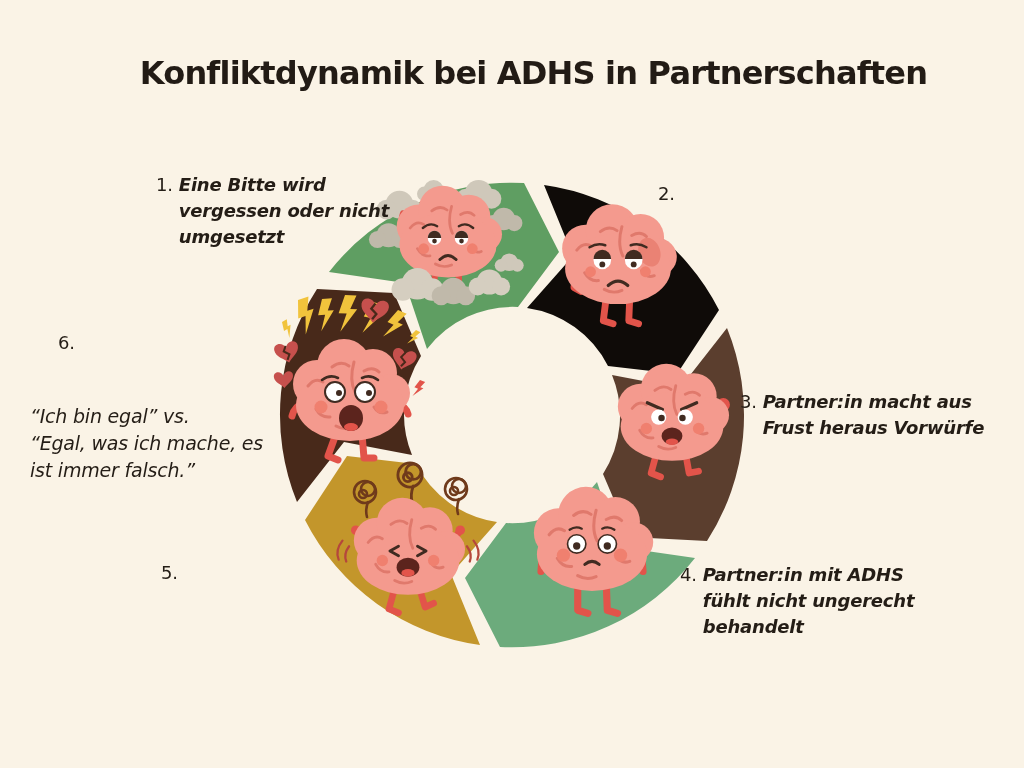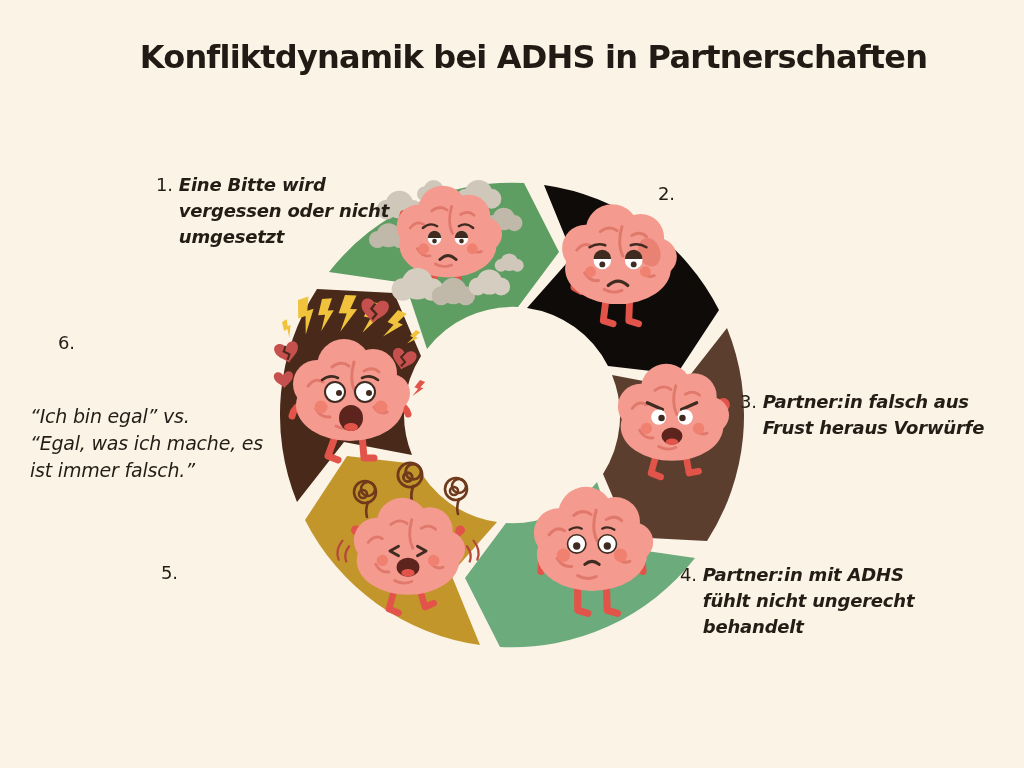--- a/index.html
+++ b/index.html
@@ -3,21 +3,21 @@
 <meta charset="utf-8">
 <style>
   html,body{margin:0;padding:0;}
   body{
     width:1024px;height:768px;position:relative;overflow:hidden;
     background:#faf3e6;
     font-family:"DejaVu Sans", sans-serif;
     color:#241d16;
   }
   .page-title{
-    position:absolute;left:0;right:0;top:38px;
+    position:absolute;left:0;right:0;top:54px;
     text-align:center;font-size:32px;font-weight:bold;
     letter-spacing:-0.8px;color:#221b15;margin:0;padding-left:43px;
   }
   .diagram-svg{position:absolute;left:0;top:0;}
   .step{position:absolute;display:flex;gap:6px;}
   .step .num{font-size:18px;line-height:26px;letter-spacing:-0.2px;}
   .step .txt{font-size:18px;line-height:26px;font-weight:bold;
              letter-spacing:-0.2px;white-space:pre-line;font-style:italic;}
   .quote{
     position:absolute;font-size:19px;line-height:27px;font-style:italic;
@@ -253,21 +253,21 @@
 vergessen oder nicht
 umgesetzt</div>
 </div>
 
 <div class="step" style="left:658px;top:181px;">
   <span class="num">2.</span>
 </div>
 
 <div class="step" style="left:740px;top:389px;">
   <span class="num">3.</span>
-  <div class="txt">Partner:in falsch aus
+  <div class="txt">Partner:in macht aus
 Frust heraus Vorwürfe</div>
 </div>
 
 <div class="step" style="left:680px;top:562px;">
   <span class="num">4.</span>
   <div class="txt">Partner:in mit ADHS
 fühlt nicht ungerecht
 behandelt</div>
 </div>
 

